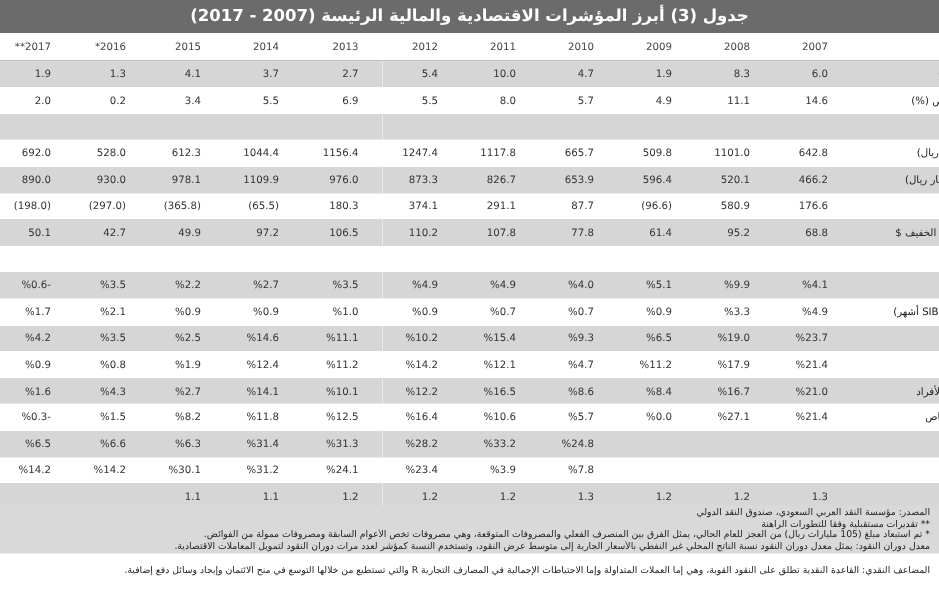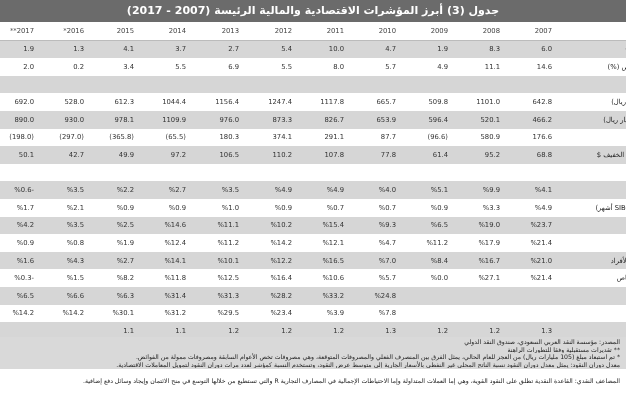--- a/index.html
+++ b/index.html
@@ -237,21 +237,21 @@
           <td class="label">نمو الودائع المصرفية</td>
         </tr>
         <tr class="shade">
           <td class="num">%1.6</td>
           <td class="num">%4.3</td>
           <td class="num">%2.7</td>
           <td class="num">%14.1</td>
           <td class="num">%10.1</td>
           <td class="num">%12.2</td>
           <td class="num">%16.5</td>
-          <td class="num">%7.0</td>
+          <td class="num">%8.6</td>
           <td class="num">%8.4</td>
           <td class="num">%16.7</td>
           <td class="num">%21.0</td>
           <td class="label">نمو الودائع المصرفية للشركات والأفراد</td>
         </tr>
         <tr class="white">
           <td class="num">%0.3-</td>
           <td class="num">%1.5</td>
           <td class="num">%8.2</td>
           <td class="num">%11.8</td>
@@ -276,21 +276,21 @@
           <td class="num"></td>
           <td class="num"></td>
           <td class="num"></td>
           <td class="label">نمو القروض العقارية (أفراد)</td>
         </tr>
         <tr class="white">
           <td class="num">%14.2</td>
           <td class="num">%14.2</td>
           <td class="num">%30.1</td>
           <td class="num">%31.2</td>
-          <td class="num">%29.5</td>
+          <td class="num">%24.1</td>
           <td class="num">%23.4</td>
           <td class="num">%3.9</td>
           <td class="num">%7.8</td>
           <td class="num"></td>
           <td class="num"></td>
           <td class="num"></td>
           <td class="label">نمو القروض العقارية (شركات)</td>
         </tr>
         <tr class="shade">
           <td class="num"></td>

